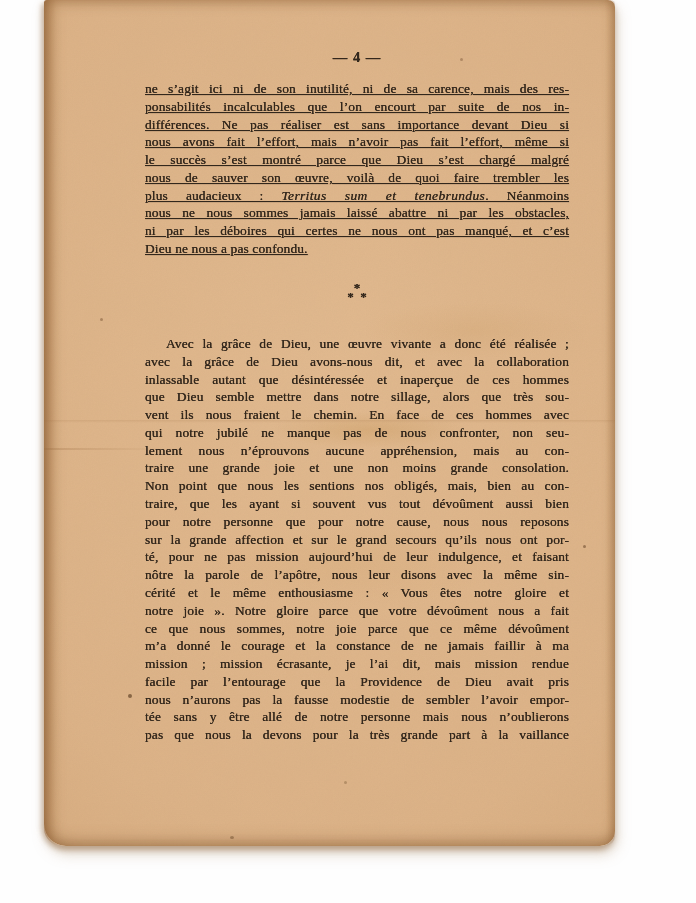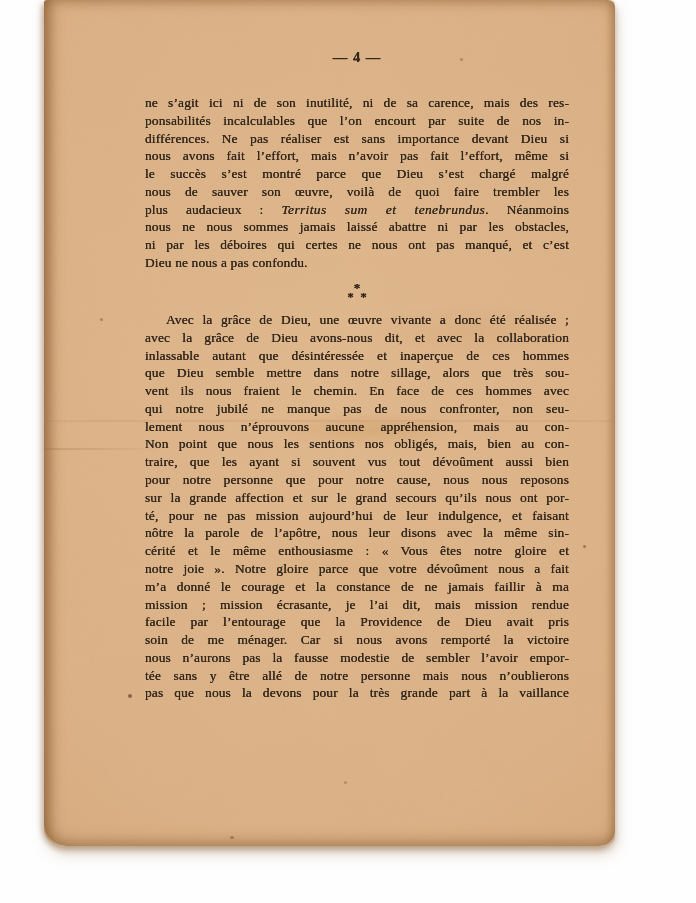--- a/index.html
+++ b/index.html
@@ -112,29 +112,29 @@
     font-size: 14.5px;
     font-weight: bold;
     letter-spacing: 1px;
   }
   .para {
     position: absolute;
     left: 0;
     width: 424px;
     line-height: 17.78px;
   }
-  .para-1 { top: 94px; }
+  .para-1 { top: 80px; text-decoration: underline; }
   .para-2 { top: 311px; }
   .line {
     text-align: justify;
     text-align-last: justify;
     hyphens: none;
   }
   .line.endline { text-align-last: left; }
-  .line.indent { text-indent: 21px; }
+  .line.indent { text-indent: 21px; margin-top: 24px; }
   .line em { font-style: italic; letter-spacing: 0.4px; }
   .asterism {
     position: absolute;
     top: 283px;
     left: 0; right: 0;
     text-align: center;
     font-size: 13px;
     font-weight: bold;
     line-height: 9px;
   }
@@ -193,31 +193,32 @@
       </div>
 
       <div class="para para-2">
           <div class="line indent">Avec la grâce de Dieu, une œuvre vivante a donc été réalisée ;</div>
           <div class="line">avec la grâce de Dieu avons-nous dit, et avec la collaboration</div>
           <div class="line">inlassable autant que désintéressée et inaperçue de ces hommes</div>
           <div class="line">que Dieu semble mettre dans notre sillage, alors que très sou-</div>
           <div class="line">vent ils nous fraient le chemin. En face de ces hommes avec</div>
           <div class="line">qui notre jubilé ne manque pas de nous confronter, non seu-</div>
           <div class="line">lement nous n’éprouvons aucune appréhension, mais au con-</div>
+          <div class="line">traire une grande joie et une non moins grande consolation.</div>
           <div class="line">Non point que nous les sentions nos obligés, mais, bien au con-</div>
           <div class="line">traire, que les ayant si souvent vus tout dévoûment aussi bien</div>
           <div class="line">pour notre personne que pour notre cause, nous nous reposons</div>
           <div class="line">sur la grande affection et sur le grand secours qu’ils nous ont por-</div>
           <div class="line">té, pour ne pas mission aujourd’hui de leur indulgence, et faisant</div>
           <div class="line">nôtre la parole de l’apôtre, nous leur disons avec la même sin-</div>
           <div class="line">cérité et le même enthousiasme : « Vous êtes notre gloire et</div>
           <div class="line">notre joie ». Notre gloire parce que votre dévoûment nous a fait</div>
+          <div class="line">ce que nous sommes, notre joie parce que ce même dévoûment</div>
           <div class="line">m’a donné le courage et la constance de ne jamais faillir à ma</div>
           <div class="line">mission ; mission écrasante, je l’ai dit, mais mission rendue</div>
           <div class="line">facile par l’entourage que la Providence de Dieu avait pris</div>
-          <div class="line">soin de me ménager. Car si nous avons remporté la victoire</div>
           <div class="line">nous n’aurons pas la fausse modestie de sembler l’avoir empor-</div>
           <div class="line">tée sans y être allé de notre personne mais nous n’oublierons</div>
           <div class="line">pas que nous la devons pour la très grande part à la vaillance</div>
         </div>
     </div>
   </div>
 </div>
 
 </body></html>

